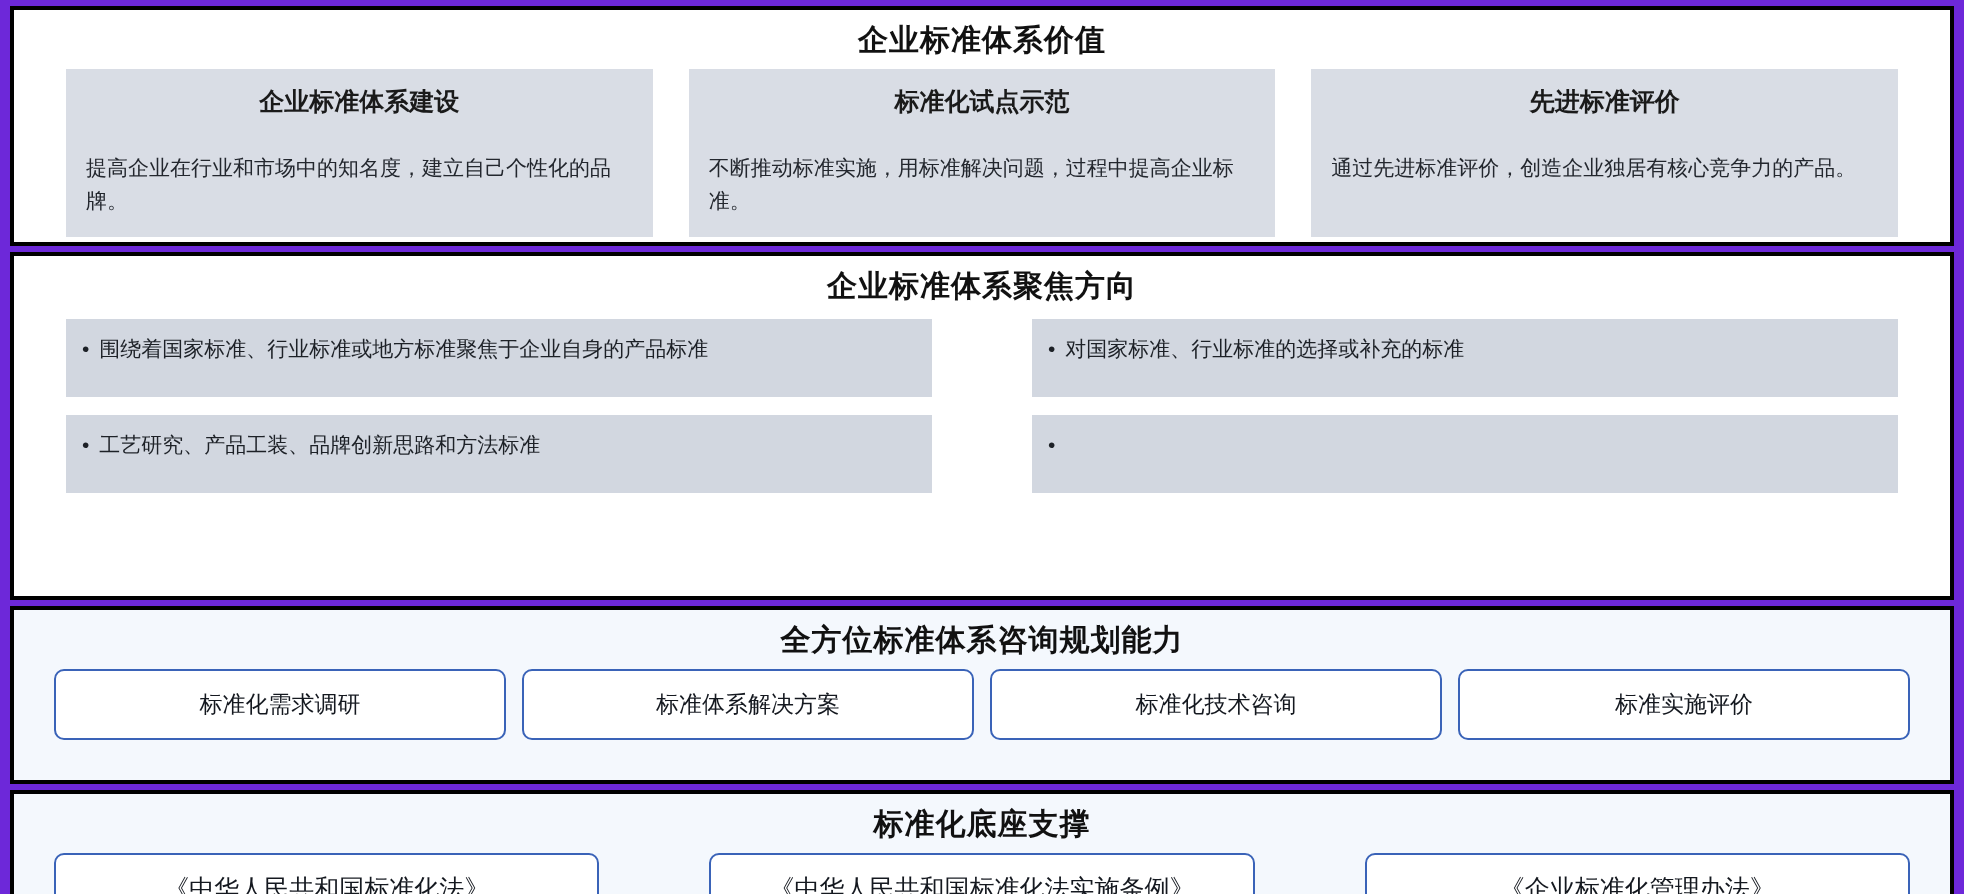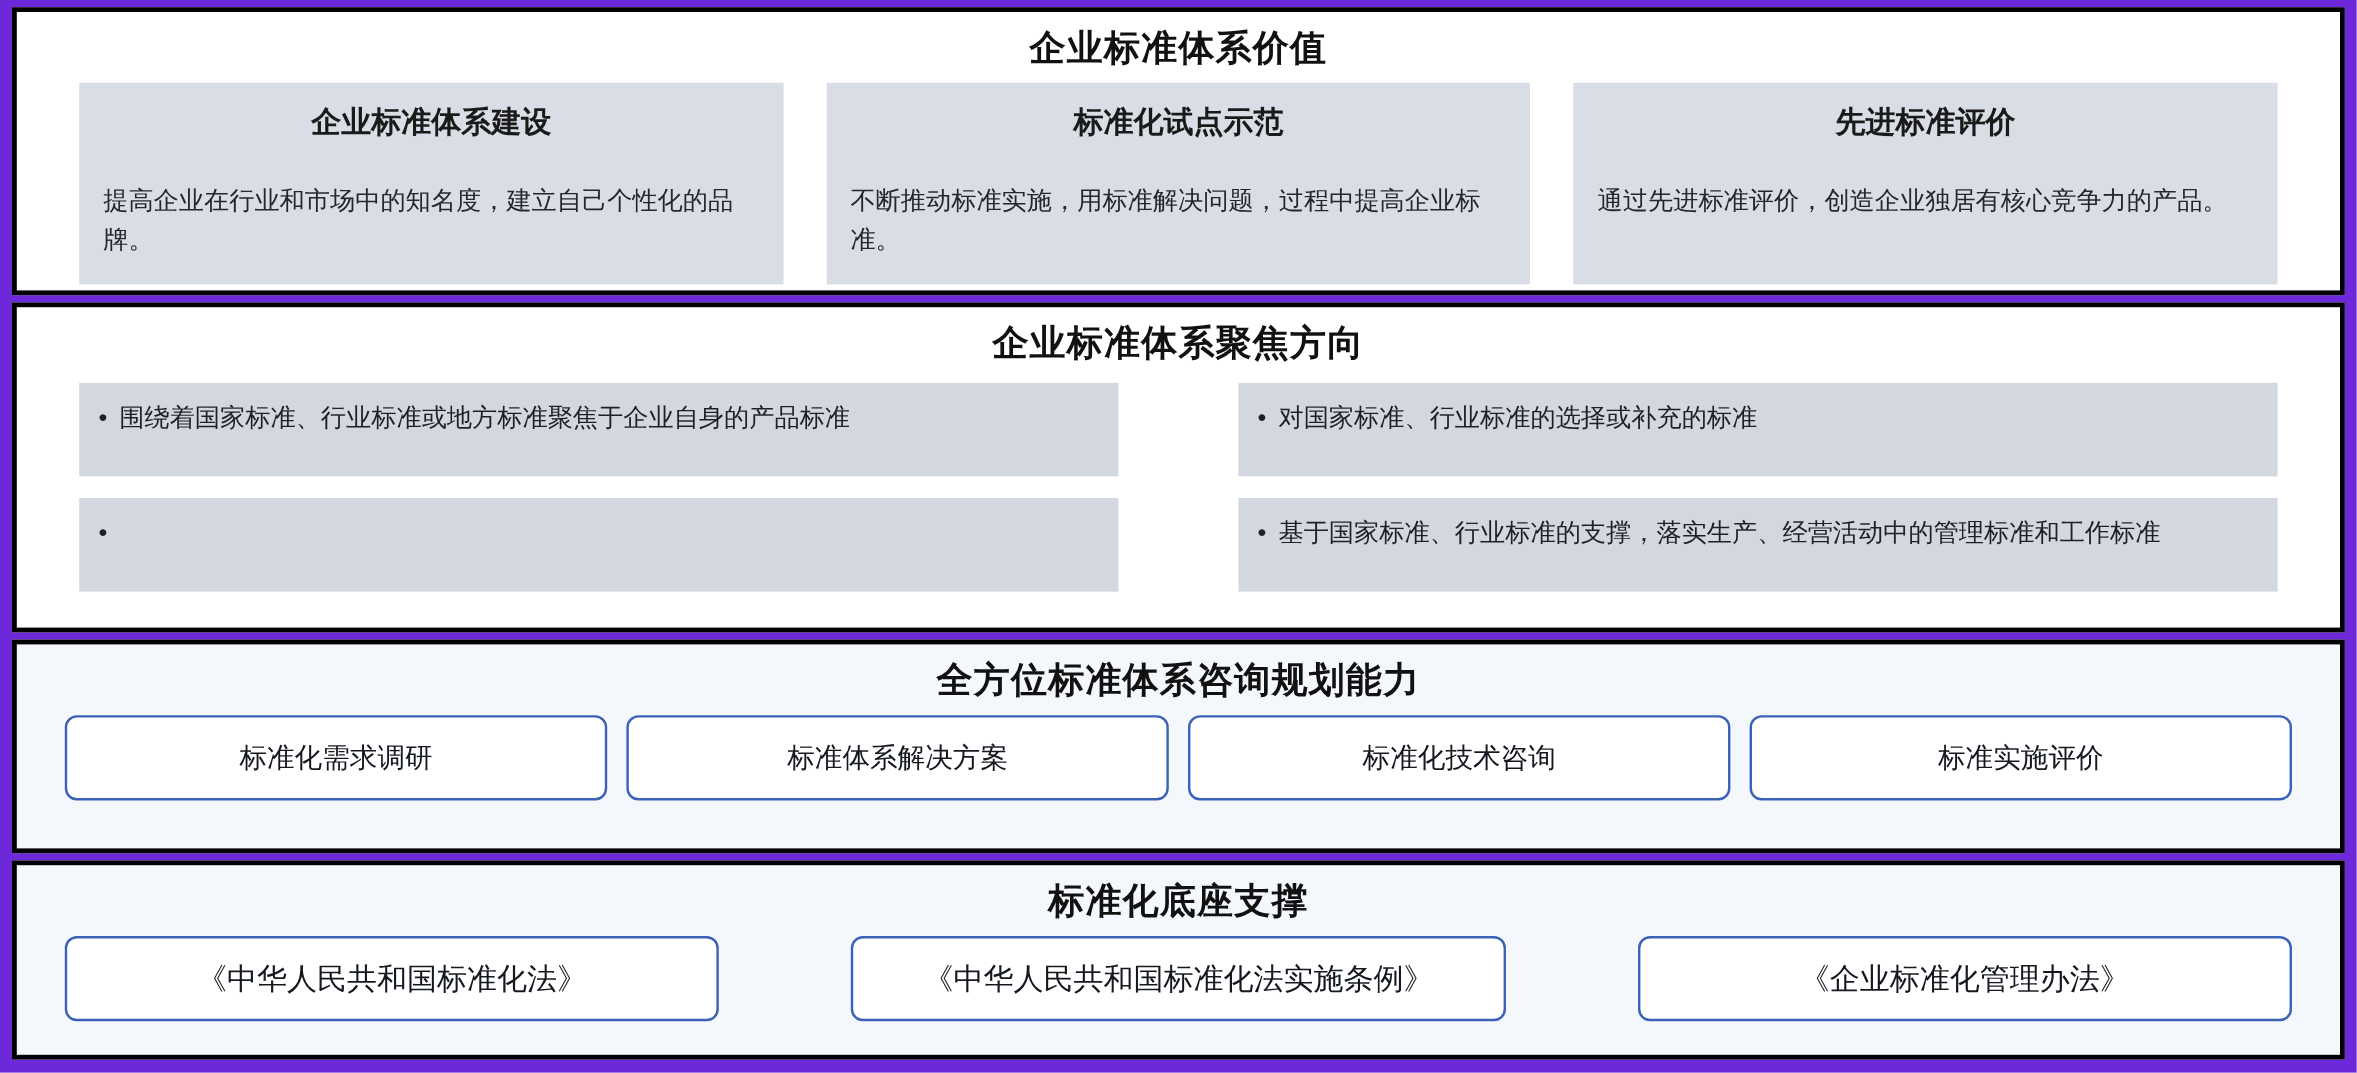--- a/index.html
+++ b/index.html
@@ -53,21 +53,21 @@
     color: #1a1a1a;
     margin-bottom: 34px;
   }
   .card-body {
     font-size: 21px;
     line-height: 1.55;
     color: #23272e;
   }
 
   
-  .b2 { height: 275px; }
+  .b2 { height: 348px; }
   .grid2 {
     display: flex;
     gap: 100px;
     padding: 4px 52px 0 52px;
   }
   .col2 { flex: 1; display: flex; flex-direction: column; gap: 18px; }
   .bullet {
     background: #d2d7e0;
     padding: 14px 18px 14px 16px;
     font-size: 21px;
@@ -146,30 +146,30 @@
   <section class="band b2">
     <div class="band-title">企业标准体系聚焦方向</div>
     <div class="grid2">
       <div class="col2">
         <div class="bullet">
           <span class="dot">•</span>
           <span class="txt">围绕着国家标准、行业标准或地方标准聚焦于企业自身的产品标准</span>
         </div>
         <div class="bullet">
           <span class="dot">•</span>
+          <span class="txt">工艺研究、产品工装、品牌创新思路和方法标准</span>
         </div>
       </div>
       <div class="col2">
         <div class="bullet">
           <span class="dot">•</span>
           <span class="txt">对国家标准、行业标准的选择或补充的标准</span>
         </div>
         <div class="bullet">
           <span class="dot">•</span>
-          <span class="txt">基于国家标准、行业标准的支撑，落实生产、经营活动中的管理标准和工作标准</span>
         </div>
       </div>
     </div>
   </section>
 
   <section class="band b3 light">
     <div class="band-title">全方位标准体系咨询规划能力</div>
     <div class="pill-row">
       <div class="pill">标准化需求调研</div>
       <div class="pill">标准体系解决方案</div>

